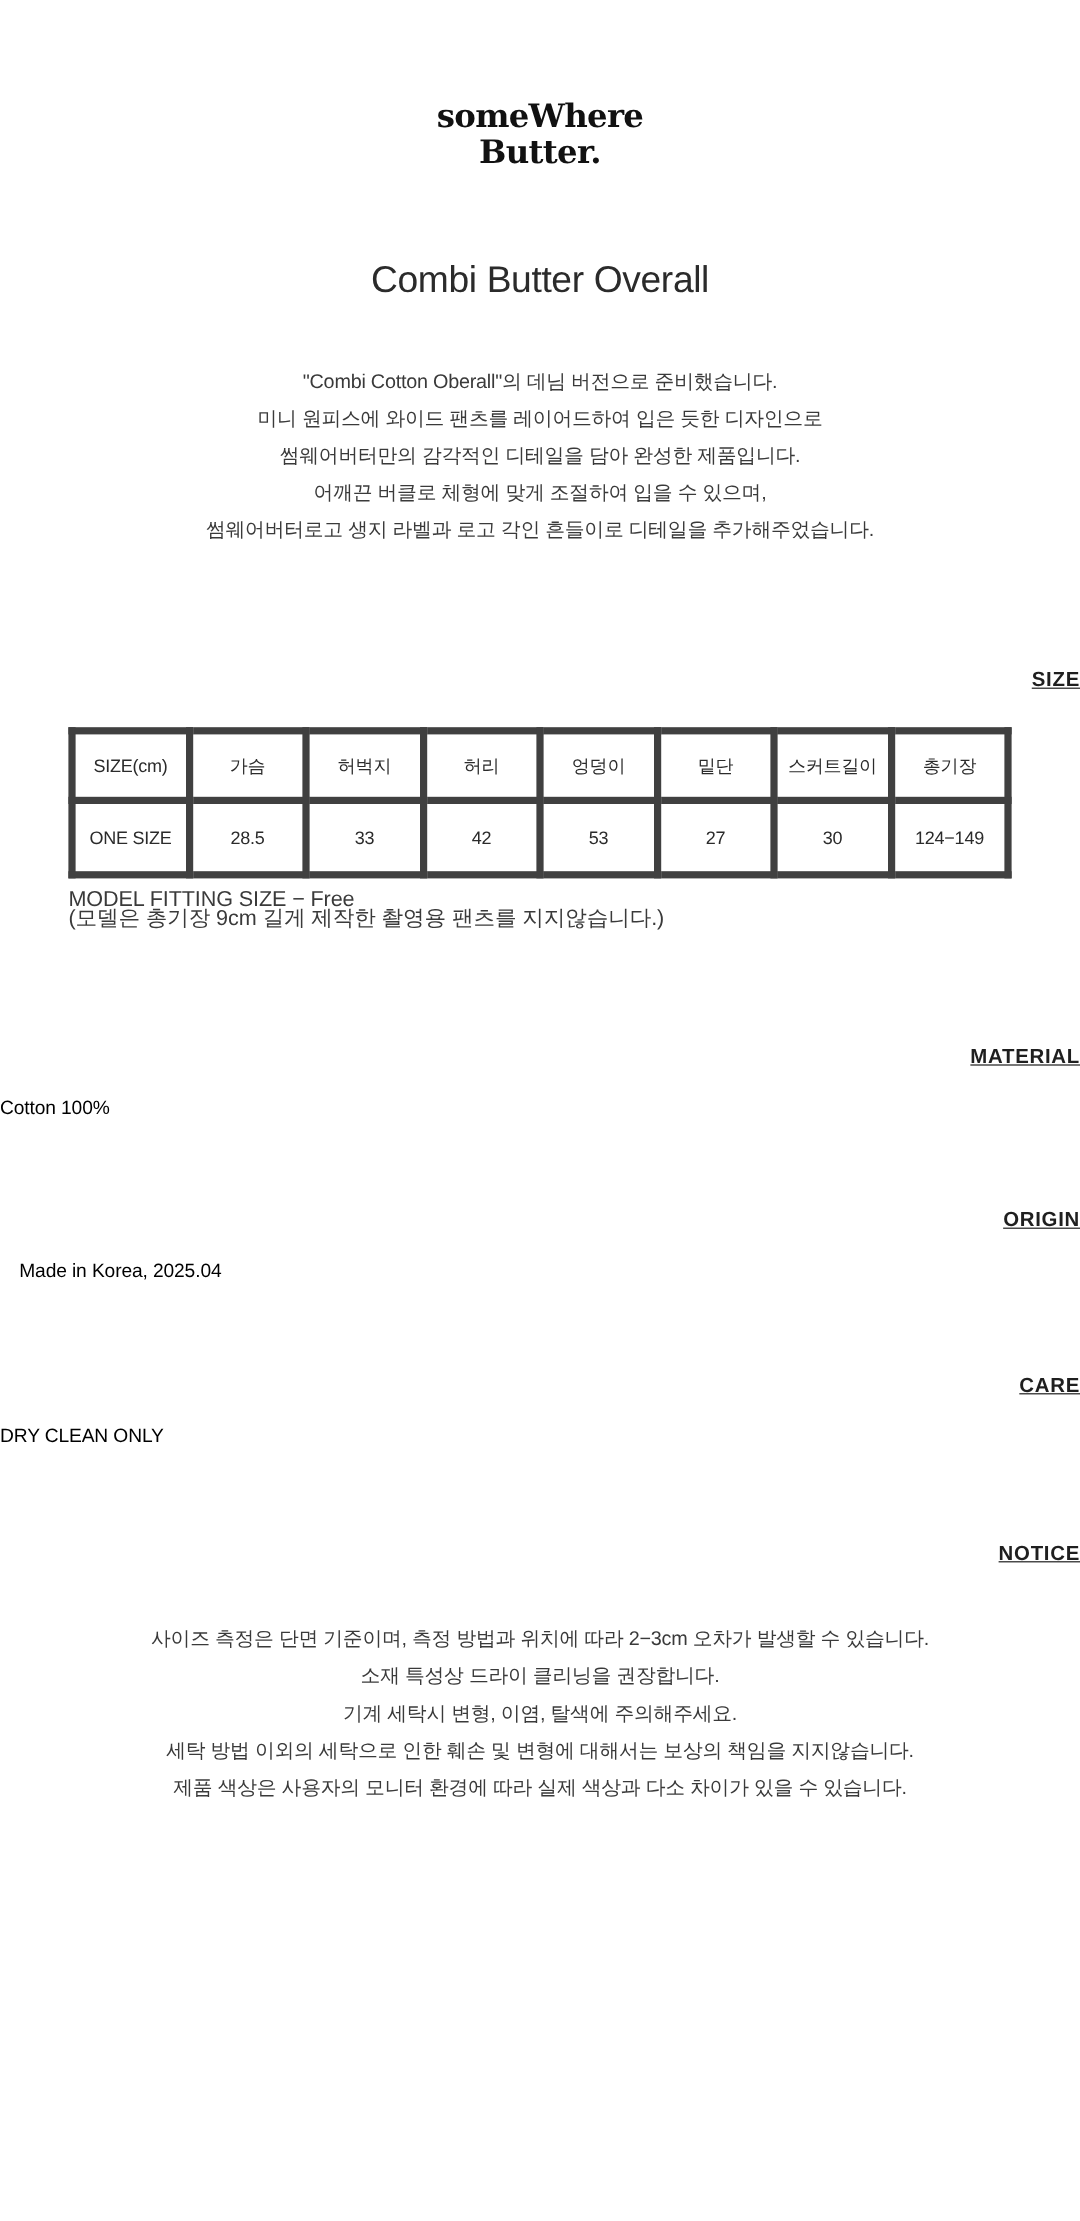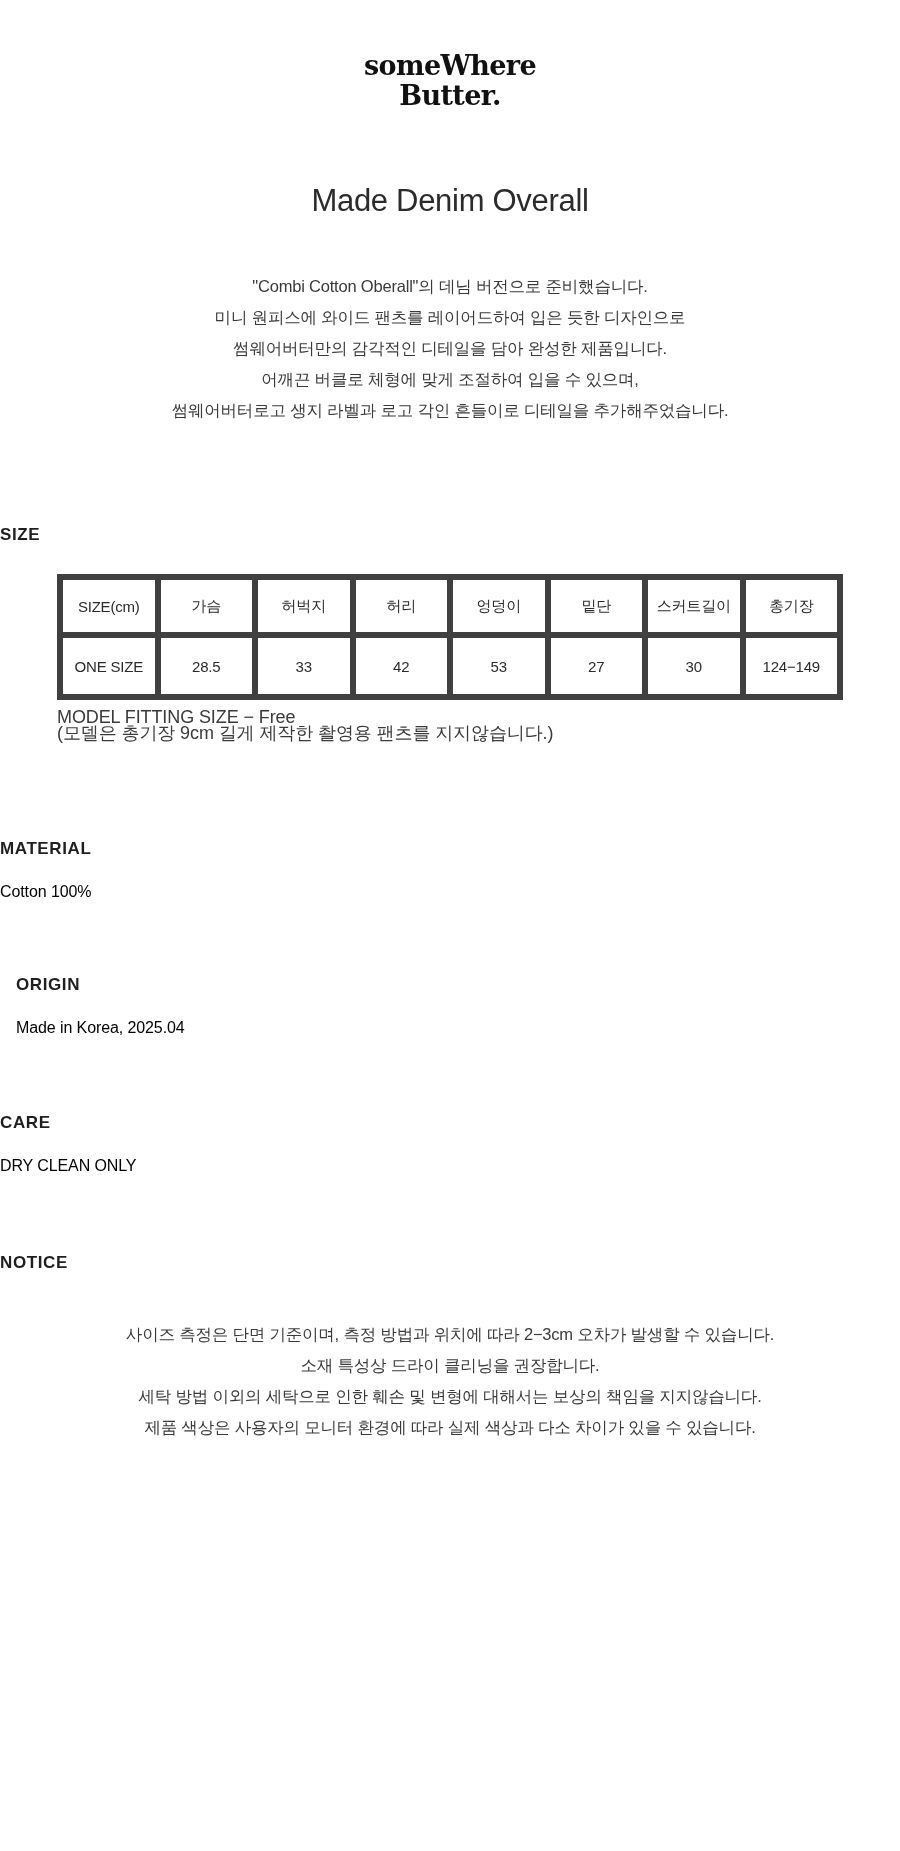--- a/index.html
+++ b/index.html
@@ -17,21 +17,21 @@
   .page {
     width: 900px;
     min-height: 1851px;
     margin: 0 auto;
     position: relative;
     box-sizing: border-box;
   }
 
   
   .logo-wrap {
-    padding-top: 52px;
+    padding-top: 84px;
     text-align: center;
   }
   .logo-line1 {
     font-family: "DejaVu Serif", serif;
     font-weight: 700;
     font-size: 27px;
     letter-spacing: -0.6px;
     color: #111111;
     line-height: 1.05;
   }
@@ -60,25 +60,26 @@
     text-align: center;
     font-size: 16.5px;
     line-height: 31px;
     color: #3a3a3a;
     letter-spacing: -0.2px;
   }
   .intro div { white-space: nowrap; }
 
   
   .section-heading {
-    text-align: left;
+    text-align: right;
     font-weight: 700;
     font-size: 17px;
     letter-spacing: 0.6px;
     color: #1f1f1f;
+    text-decoration: underline;
   }
 
   
   .size-block { margin-top: 99px; }
   .table-wrap {
     margin: 29px auto 0;
     width: 786px;
   }
   table.size-table {
     border-collapse: collapse;
@@ -133,21 +134,21 @@
 </head>
 <body>
 
 <div class="page">
 
   <div class="logo-wrap">
     <div class="logo-line1">someWhere</div>
     <div class="logo-line2">Butter.</div>
   </div>
 
-  <h1 class="product-title">Made Denim Overall</h1>
+  <h1 class="product-title">Combi Butter Overall</h1>
 
   <div class="intro">
     <div>"Combi Cotton Oberall"의 데님 버전으로 준비했습니다.</div>
     <div>미니 원피스에 와이드 팬츠를 레이어드하여 입은 듯한 디자인으로</div>
     <div>썸웨어버터만의 감각적인 디테일을 담아 완성한 제품입니다.</div>
     <div>어깨끈 버클로 체형에 맞게 조절하여 입을 수 있으며,</div>
     <div>썸웨어버터로고 생지 라벨과 로고 각인 흔들이로 디테일을 추가해주었습니다.</div>
   </div>
 
   <div class="size-block">
@@ -199,18 +200,19 @@
   <div class="care-block">
     <div class="section-heading">CARE</div>
     <div class="info-value">DRY CLEAN ONLY</div>
   </div>
 
   <div class="notice-block">
     <div class="section-heading">NOTICE</div>
     <div class="notice-lines">
       <div>사이즈 측정은 단면 기준이며, 측정 방법과 위치에 따라 2−3cm 오차가 발생할 수 있습니다.</div>
       <div>소재 특성상 드라이 클리닝을 권장합니다.</div>
+      <div>기계 세탁시 변형, 이염, 탈색에 주의해주세요.</div>
       <div>세탁 방법 이외의 세탁으로 인한 훼손 및 변형에 대해서는 보상의 책임을 지지않습니다.</div>
       <div>제품 색상은 사용자의 모니터 환경에 따라 실제 색상과 다소 차이가 있을 수 있습니다.</div>
     </div>
   </div>
 
 </div>
 
 </body></html>

